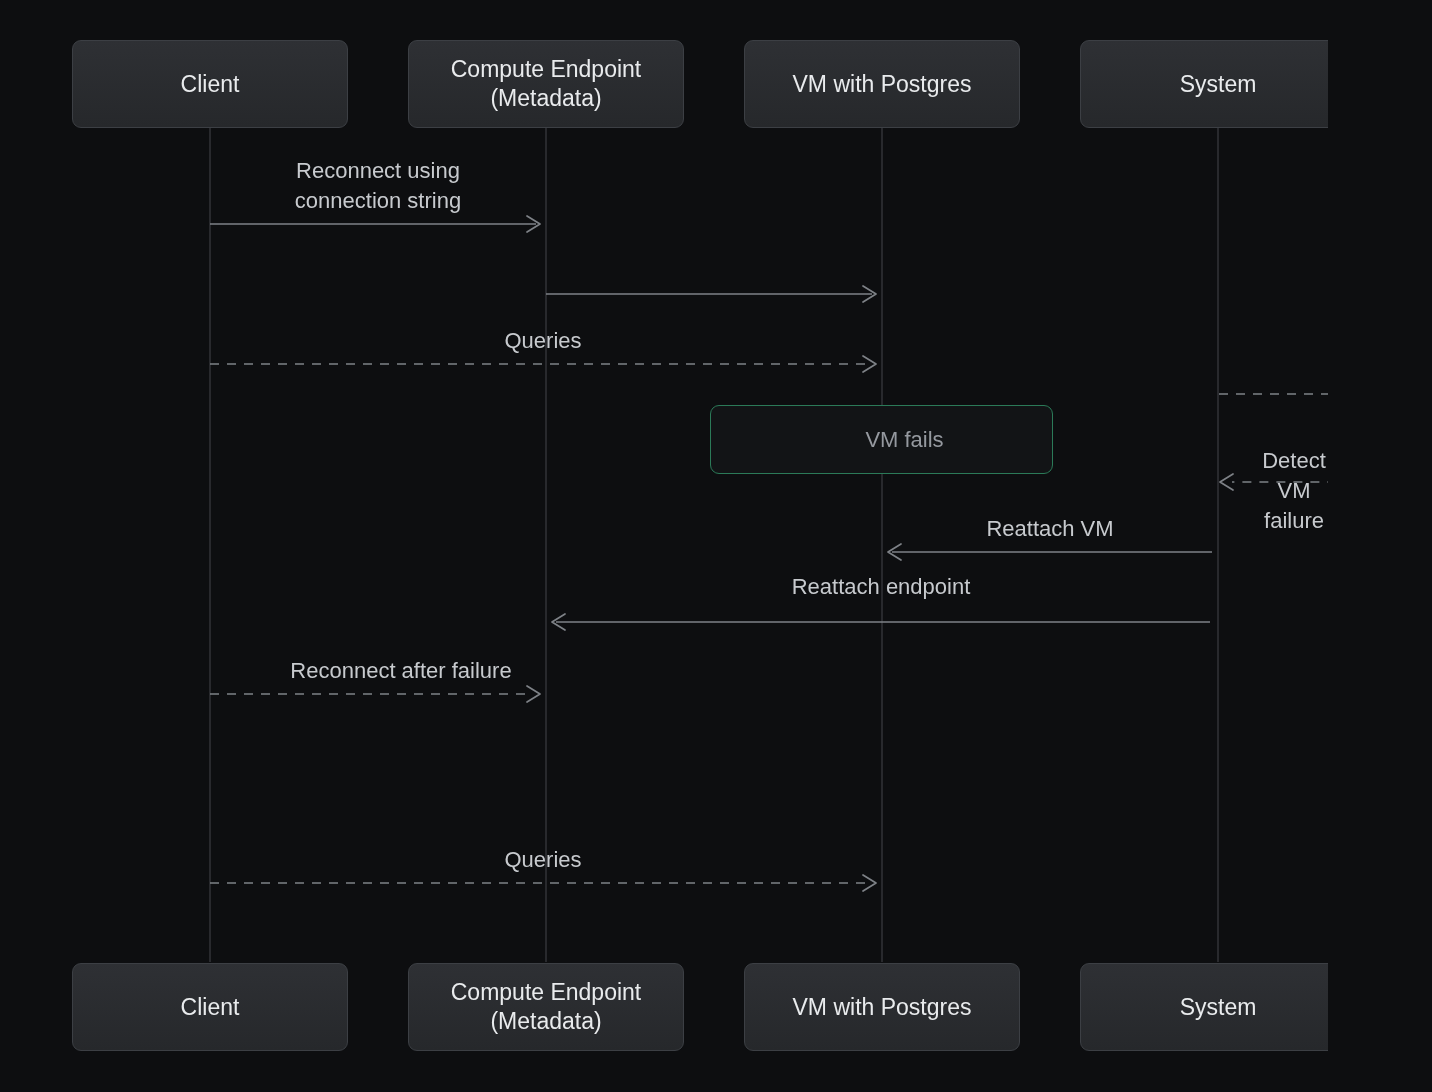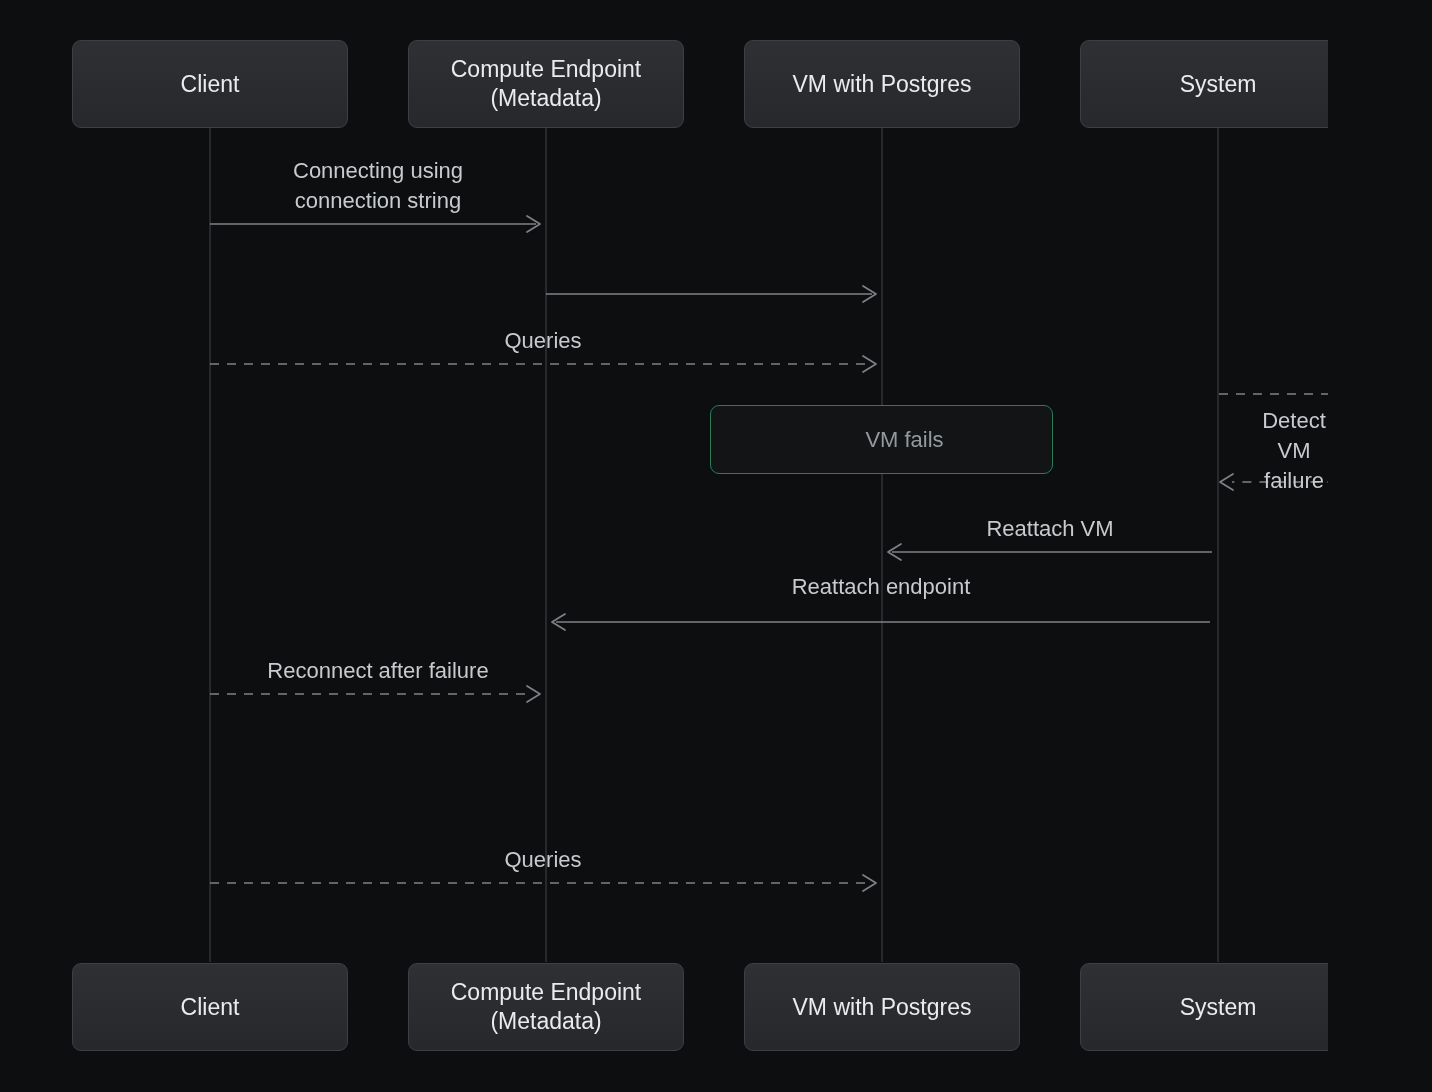--- a/index.html
+++ b/index.html
@@ -68,20 +68,21 @@
     padding-left: 46px;
   }
   .self-note-label {
     position: absolute;
     transform: translateX(-50%);
     text-align: center;
     color: #c7cace;
     font-size: 22px;
     line-height: 30px;
     white-space: pre-line;
+    margin-top: 40px;
   }
   svg.arrows {
     position: absolute;
     left: 0;
     top: 0;
     pointer-events: none;
   }
   svg.arrows .shaft {
     stroke: #7e8287;
     stroke-width: 1.7;
@@ -156,26 +157,26 @@
 (Metadata)</div>
   <div class="actor-box actor-top" style="left:744px">VM with Postgres</div>
   <div class="actor-box actor-top" style="left:1080px">System</div>
 
   <div class="actor-box actor-bottom" style="left:72px">Client</div>
   <div class="actor-box actor-bottom" style="left:408px">Compute Endpoint
 (Metadata)</div>
   <div class="actor-box actor-bottom" style="left:744px">VM with Postgres</div>
   <div class="actor-box actor-bottom" style="left:1080px">System</div>
 
-  <div class="msg-label" style="left:378px;  top:156px">Connecting using
+  <div class="msg-label" style="left:378px;  top:156px">Reconnect using
 connection string</div>
   <div class="msg-label" style="left:543px;  top:326px">Queries</div>
   <div class="msg-label" style="left:1050px; top:514px">Reattach VM</div>
   <div class="msg-label" style="left:881px;  top:572px">Reattach endpoint</div>
-  <div class="msg-label" style="left:378px;  top:656px">Reconnect after failure</div>
+  <div class="msg-label" style="left:401px;  top:656px">Reconnect after failure</div>
   <div class="msg-label" style="left:543px;  top:845px">Queries</div>
 
   <div class="note-box" style="top:405px">VM fails</div>
 
   <div class="self-note-label" style="left:1294px; top:406px">Detect
 VM failure</div>
 
 </div>
 
 </body></html>

